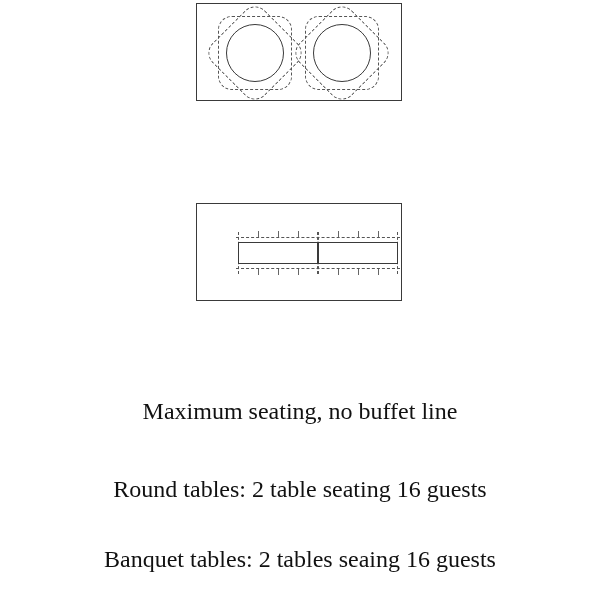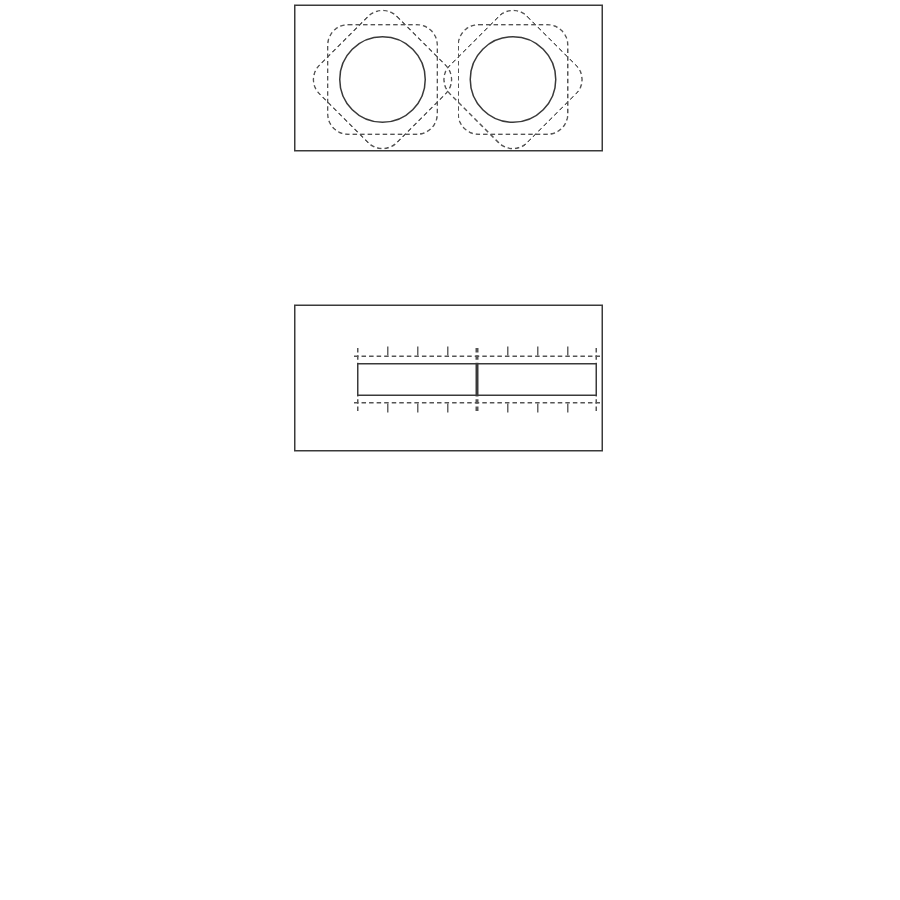--- a/index.html
+++ b/index.html
@@ -196,14 +196,19 @@
       <div class="seat-tick" style="left:22px; top:32px;"></div>
       <div class="seat-tick" style="left:42px; top:32px;"></div>
       <div class="seat-tick" style="left:62px; top:32px;"></div>
       <div class="seat-tick" style="left:102px; top:32px;"></div>
       <div class="seat-tick" style="left:122px; top:32px;"></div>
       <div class="seat-tick" style="left:142px; top:32px;"></div>
     </div>
 
   </div>
 
+  <div class="captions">
+    <div class="caption" id="caption-title">Maximum seating, no buffet line</div>
+    <div class="caption" id="caption-round">Round tables:  2 table seating 16 guests</div>
+    <div class="caption" id="caption-banquet">Banquet tables:  2 tables seaing 16 guests</div>
+  </div>
 
 </div>
 
 </body></html>

